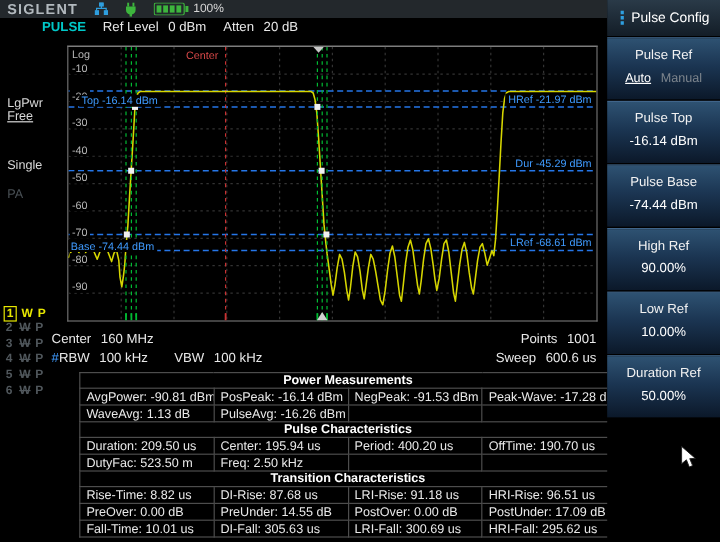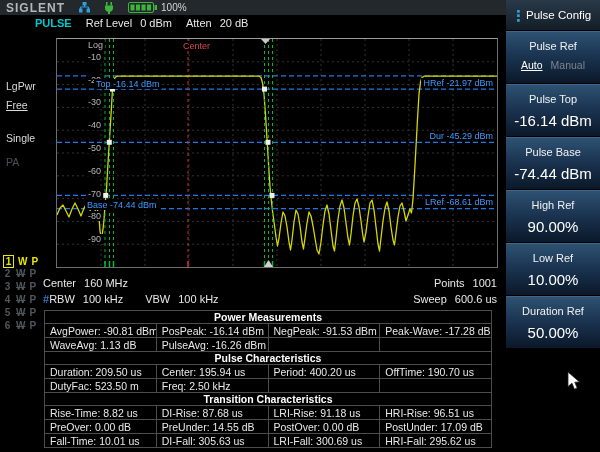--- a/index.html
+++ b/index.html
@@ -13,62 +13,62 @@
   .battpct{font-size:10px;color:#d6d6d6;margin-left:3px;}
   
   .headerbar{position:absolute;left:0;top:15px;width:506px;height:16px;background:#000;
              display:flex;align-items:center;font-size:11px;}
   .mode{color:#00c8c8;font-weight:bold;margin-left:2px;padding-left:33px;}
   .hlbl{color:#e8e8e8;margin-left:14px;}
   .hval{color:#e8e8e8;margin-left:8px;}
   
   .lmode{position:absolute;left:6px;font-size:10.5px;color:#d9d9d9;}
   .lmode.dim{color:#4a5156;}
-  .lmode:nth-of-type(1){top:80px;} .lmode:nth-of-type(2){top:99px;text-decoration:underline;}
+  .lmode:nth-of-type(1){top:80px;} .lmode:nth-of-type(2){top:91px;text-decoration:underline;}
   .lmode:nth-of-type(3){top:132px;}.lmode:nth-of-type(4){top:156px;}
   .traces{position:absolute;left:3px;top:255px;width:50px;}
   .trow{height:13px;font-size:10px;font-weight:bold;color:#50575c;white-space:nowrap;}
   .trow .tnum{display:inline-block;min-width:7px;text-align:center;padding:0 1px;}
   .trow.act{color:#e8e800;}
   .trow.act .tnum{border:1px solid #e8e800;}
   .trow .tw{margin-left:4px;} .trow .tp{margin-left:4px;}
   .trow:not(.act) .tw{text-decoration:line-through;}
   
   .plot{position:absolute;left:56px;top:38px;width:440px;height:228px;background:#000;
         border:1px solid #6e6e6e;border-top-color:#9c9c9c;}
-  .plbl{position:absolute;font-size:9px;line-height:10px;background:#000;padding:0 2px;white-space:nowrap;margin-left:28px;}
+  .plbl{position:absolute;font-size:9px;line-height:10px;background:#000;padding:0 2px;white-space:nowrap;}
   .ylab{color:#b6b6b6;left:1px;}
   .blue{color:#3f9bff;} .redlbl{color:#d84848;}
   .l-top{left:9px;top:40px;} .l-base{left:0;top:161px;}
   .l-href{right:2px;top:39px;text-align:right;} .l-dur{right:2px;top:92px;} .l-lref{right:2px;top:158px;}
   .l-center{left:96px;top:2px;}
   .l-log{left:1px;top:1px;color:#b6b6b6;}
   
   .freqrow{position:absolute;left:43px;width:454px;font-size:11px;color:#e8e8e8;display:flex;}
   .fr1{top:277px;} .fr2{top:293px;}
   .fgap{margin-left:8px;} .fsp{margin-left:22px;}
   .fright{margin-left:auto;display:flex;}
   .hash{color:#3f9bff;}
   
-  #meas-table{position:absolute;left:44px;top:310px;width:448px;border-collapse:collapse;
+  #meas-table{position:absolute;left:66px;top:310px;width:448px;border-collapse:collapse;
               table-layout:fixed;border-radius:30px;}
   #meas-table td{border:1px solid #4d4d4d;font-size:10.5px;color:#e9e9e9;height:13px;
                  padding:0 0 0 5px;white-space:nowrap;overflow:hidden;}
   #meas-table td.sect{text-align:center;font-weight:bold;color:#fff;padding:0;height:12px;}
   
   .sidebar{position:absolute;left:506px;top:0;width:94px;height:452px;background:#000;}
   .sb-head{height:30px;background:linear-gradient(180deg,#2a3a48,#131d27);display:flex;
            align-items:center;border-bottom:1px solid #000;}
   .menu-dots{color:#2f9fdf;font-size:15px;font-weight:bold;margin-left:5px;line-height:15px;}
   .sb-title{flex:1;text-align:left;font-size:11.5px;color:#fff;margin-right:6px;}
   .sb-item{height:53px;box-sizing:border-box;border-top:1px solid #40658a;border-bottom:1px solid #000;
            background:linear-gradient(180deg,#2e5272 0%,#1b3552 45%,#0b1829 100%);
            text-align:center;cursor:pointer;}
   .sb-label{padding-top:8px;font-size:11px;color:#f2f2f2;}
-  .sb-value{padding-top:7px;font-size:15px;color:#fff;}
+  .sb-value{padding-top:7px;font-size:11px;color:#fff;}
   .sb-toggle{padding-top:7px;font-size:10.5px;}
   .opt-on{color:#fff;text-decoration:underline;}
   .opt-off{color:#7d858d;margin-left:8px;}
   
   .cursor{position:absolute;left:567px;top:371px;}
 </style>
 </head>
 <body>
 
 <div class="screen">

